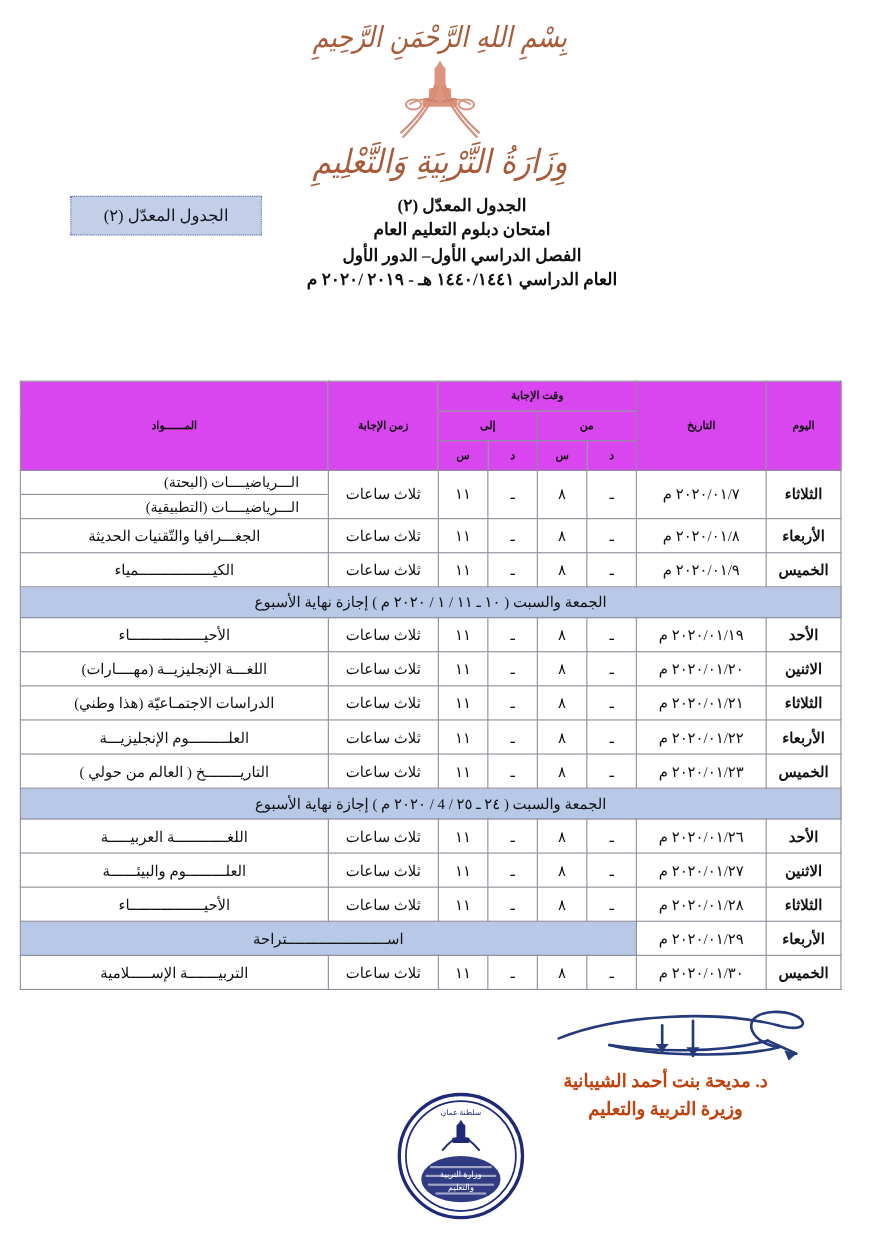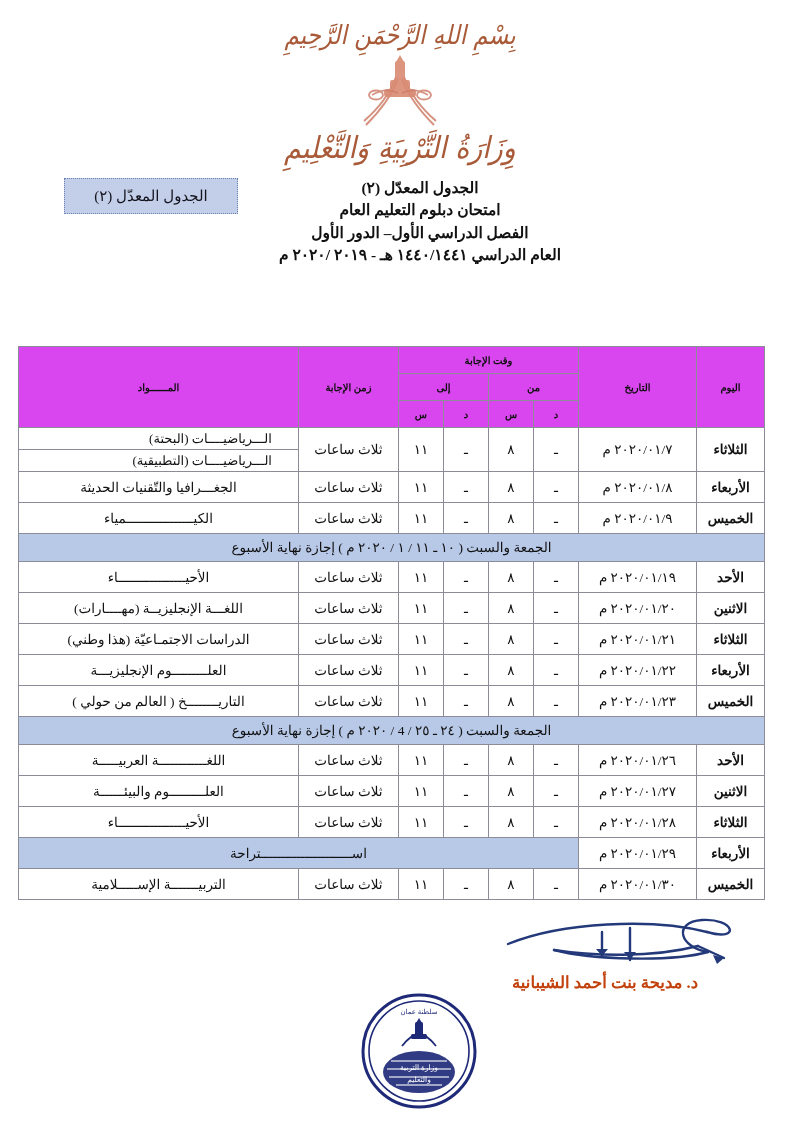--- a/index.html
+++ b/index.html
@@ -417,20 +417,21 @@
         <path d="M196 34 L 222 46"></path>
       </g>
       <path d="M222 46 l-11 -3 l4 9 z" fill="#23397a"></path>
       <path d="M100 44 l-6 -7 l12 0 z" fill="#23397a"></path>
       <path d="M128 48 l-6 -8 l12 0 z" fill="#23397a"></path>
     </svg>
   </div>
 
   <div class="sig-name">
     <div>د. مديحة بنت أحمد الشيبانية</div>
+    <div>وزيرة التربية والتعليم</div>
   </div>
 
   <div class="stamp">
     <svg width="122" height="122" viewBox="0 0 122 122" aria-hidden="true">
       <circle cx="61" cy="61" r="56" fill="none" stroke="#1e2a78" stroke-width="3"></circle>
       <circle cx="61" cy="61" r="50" fill="none" stroke="#1e2a78" stroke-width="1.6"></circle>
       <text x="61" y="24" text-anchor="middle" font-size="7" font-family="'Liberation Serif', serif" fill="#1e2a78">سلطنة عمان</text>
       <g fill="#1e2a78">
         <rect x="57" y="32" width="8" height="13" rx="1.5"></rect>
         <rect x="53" y="44" width="16" height="5" rx="1.5"></rect>

